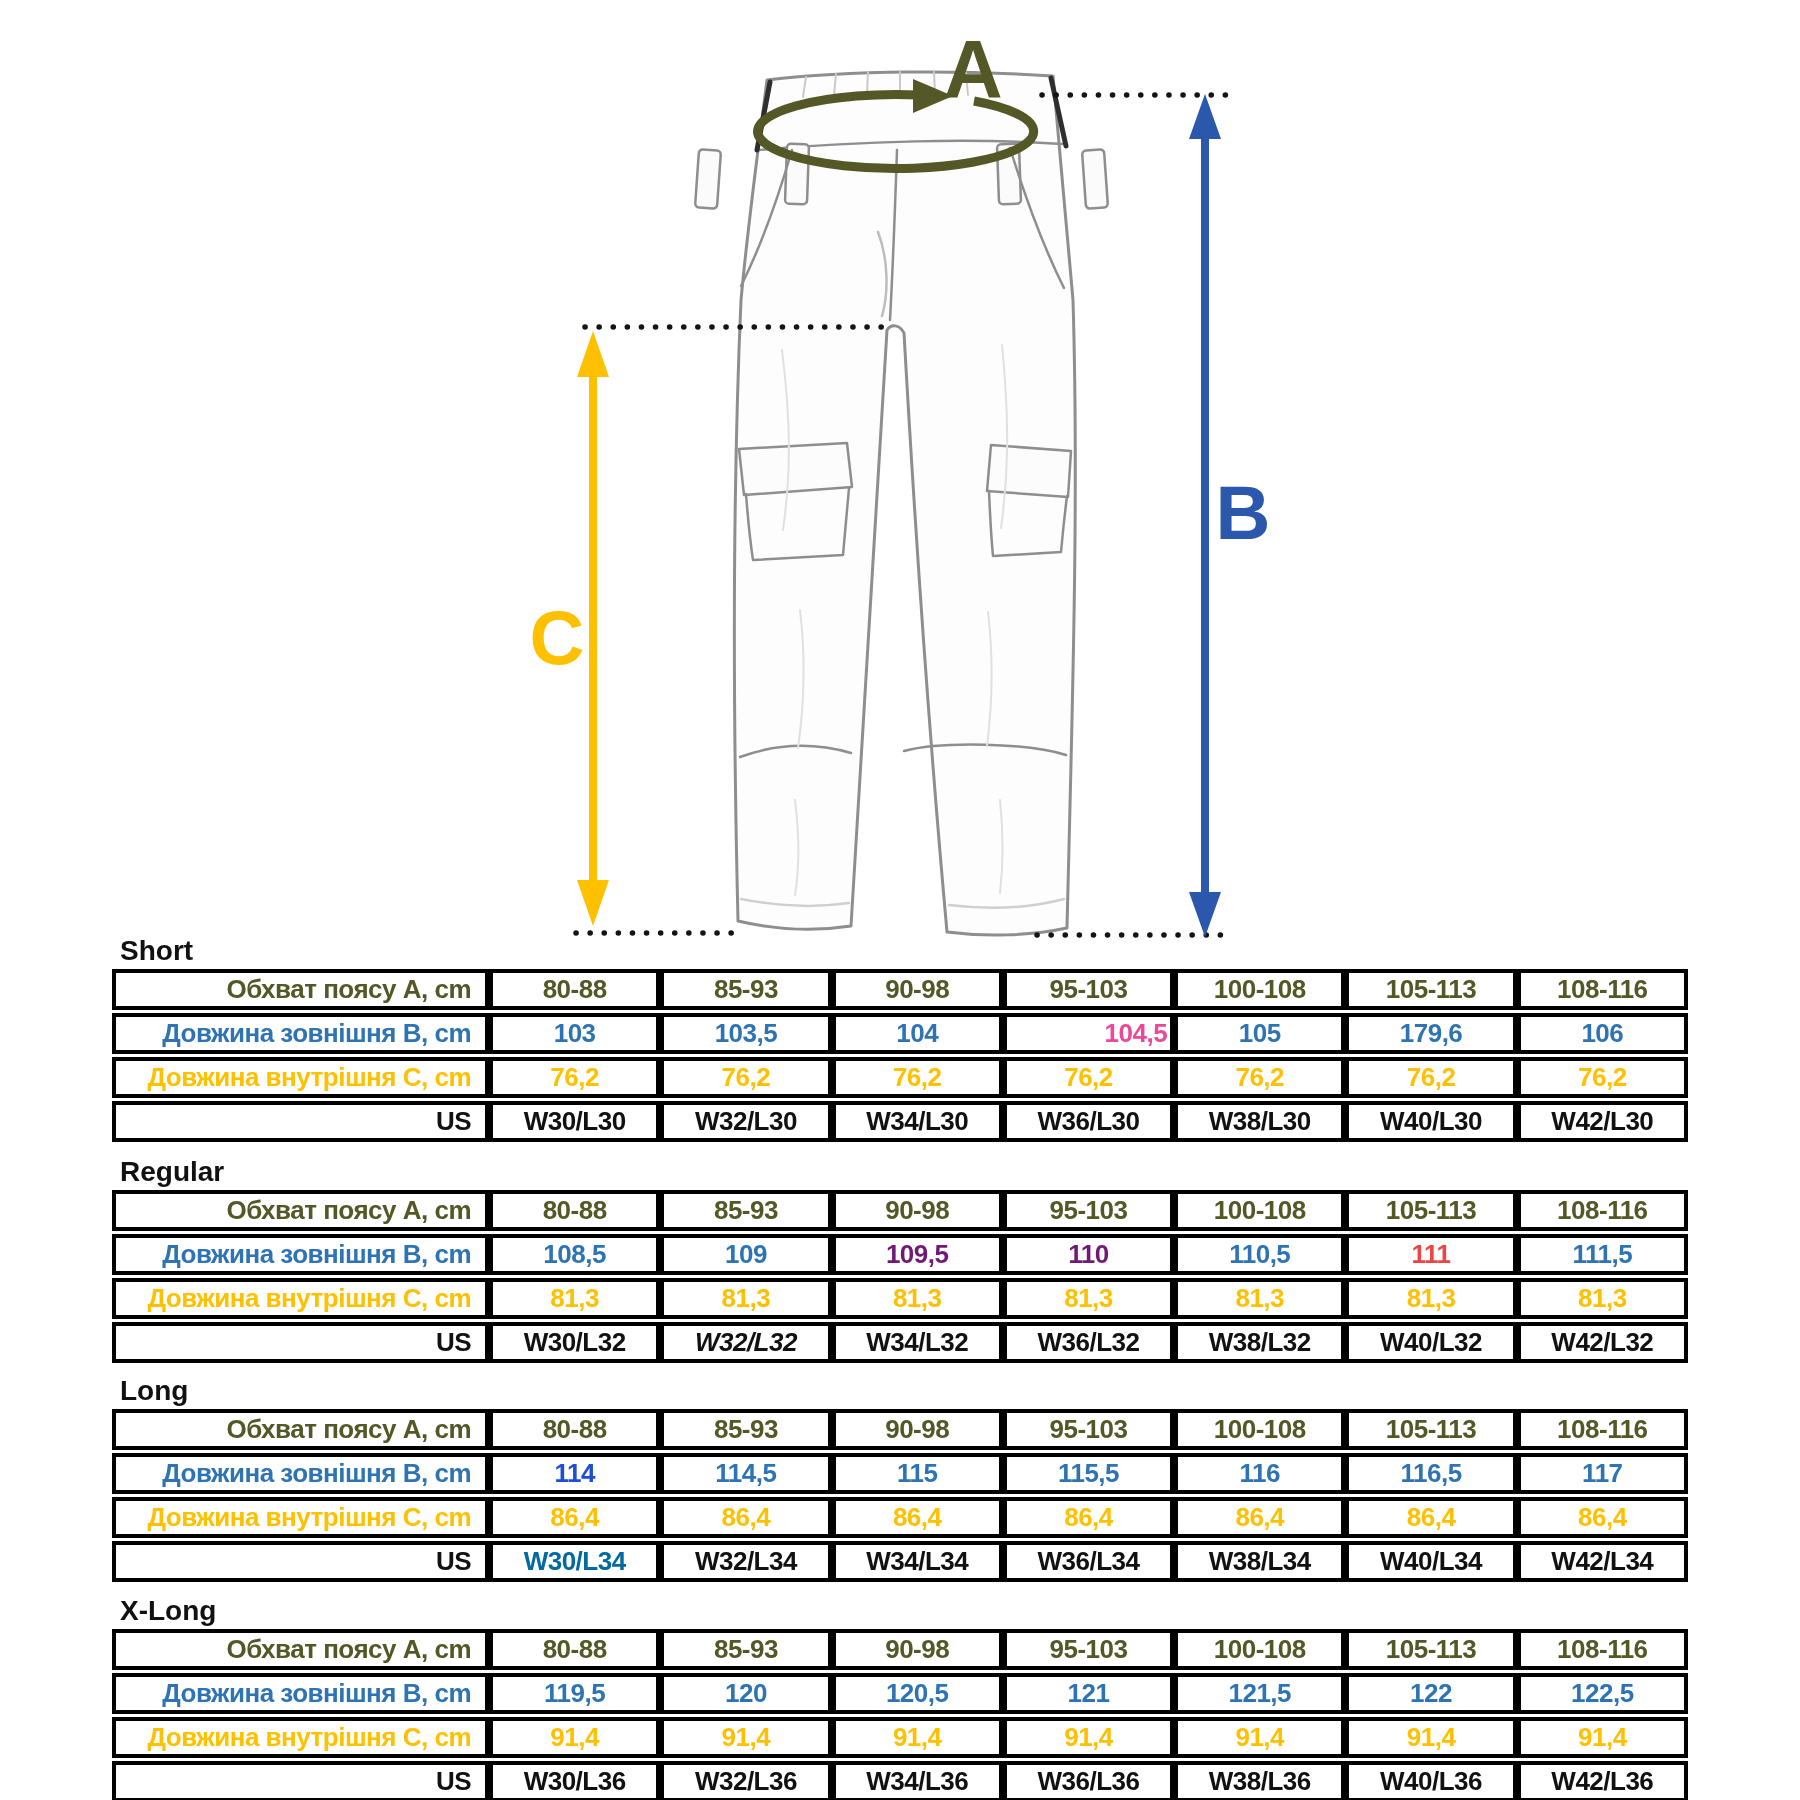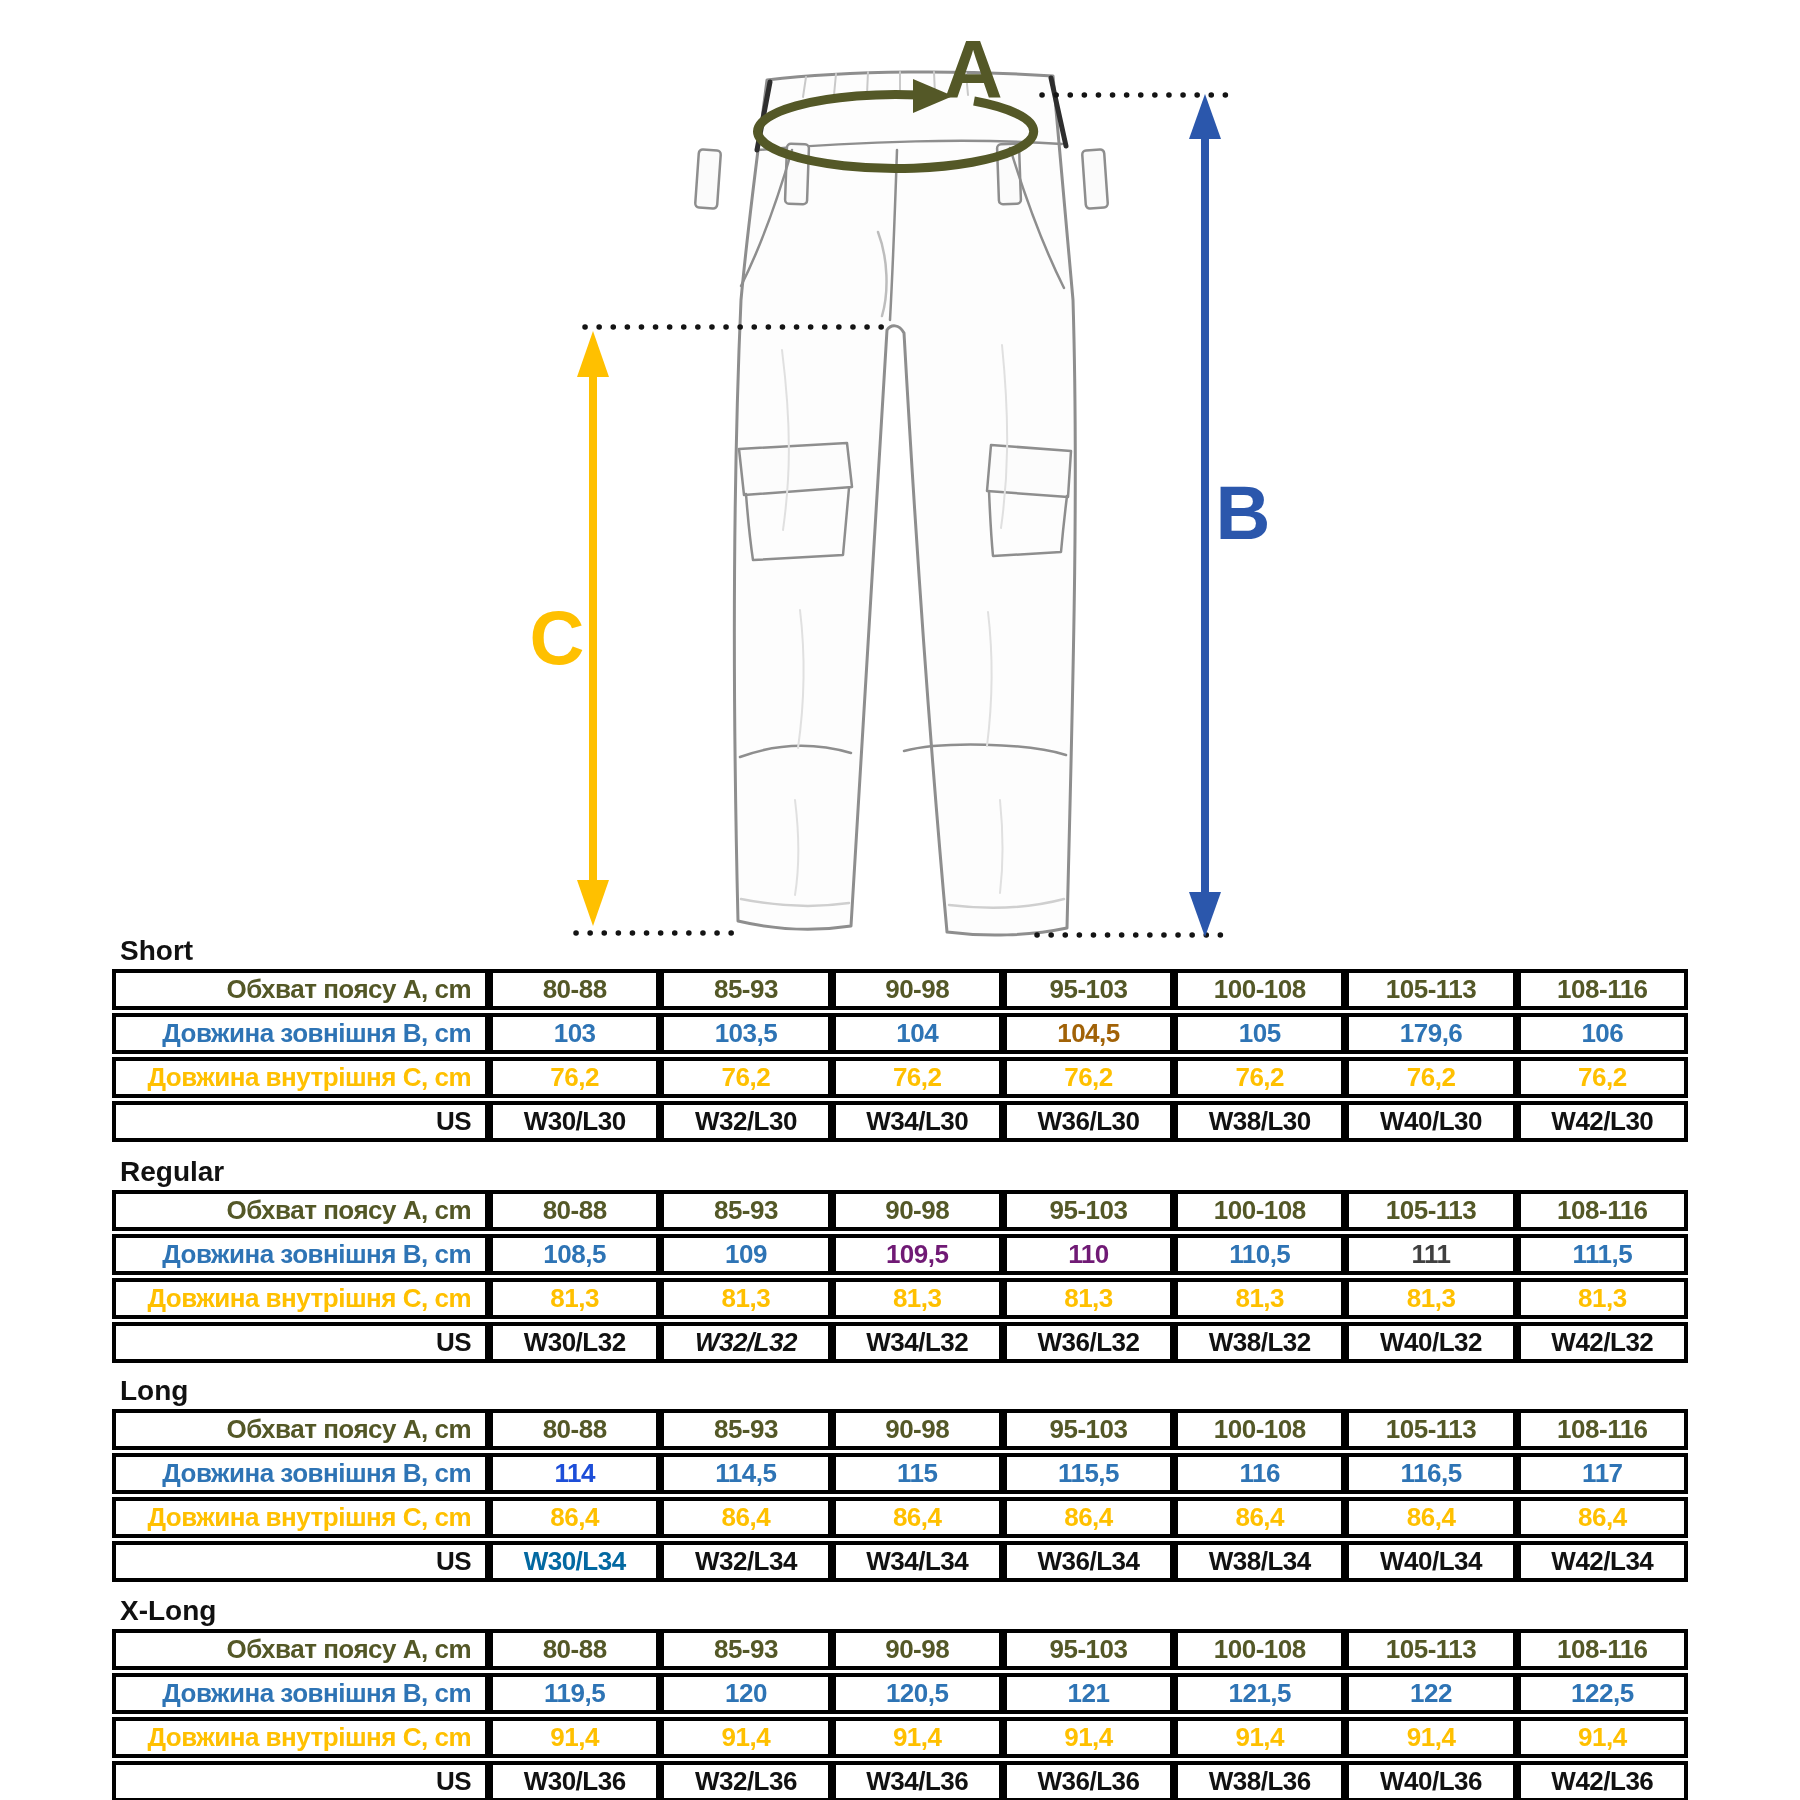--- a/index.html
+++ b/index.html
@@ -113,21 +113,21 @@
             <td style="color: rgb(84, 88, 39);">95-103</td>
             <td style="color: rgb(84, 88, 39);">100-108</td>
             <td style="color: rgb(84, 88, 39);">105-113</td>
             <td style="color: rgb(84, 88, 39);">108-116</td>
           </tr>
           <tr>
             <td class="lbl" style="color: rgb(46, 116, 181);">Довжина зовнішня B, cm</td>
             <td style="color: rgb(46, 116, 181);">103</td>
             <td style="color: rgb(46, 116, 181);">103,5</td>
             <td style="color: rgb(46, 116, 181);">104</td>
-            <td style="color: #a16207;">104,5</td>
+            <td style="color: #ec4899; text-align: right;">104,5</td>
             <td style="color: rgb(46, 116, 181);">105</td>
             <td style="color: rgb(46, 116, 181);">179,6</td>
             <td style="color: rgb(46, 116, 181); text-align: center;">106</td>
           </tr>
           <tr>
             <td class="lbl" style="color: rgb(255, 192, 0);">Довжина внутрішня C, cm</td>
             <td style="color: rgb(255, 192, 0);">76,2</td>
             <td style="color: rgb(255, 192, 0);">76,2</td>
             <td style="color: rgb(255, 192, 0);">76,2</td>
             <td style="color: rgb(255, 192, 0);">76,2</td>
@@ -163,21 +163,21 @@
             <td style="color: rgb(84, 88, 39);">105-113</td>
             <td style="color: rgb(84, 88, 39);">108-116</td>
           </tr>
           <tr>
             <td class="lbl" style="color: rgb(46, 116, 181);">Довжина зовнішня B, cm</td>
             <td style="color: rgb(46, 116, 181);">108,5</td>
             <td style="color: rgb(46, 116, 181);">109</td>
             <td style="color: #701a75;">109,5</td>
             <td style="color: #701a75;">110</td>
             <td style="color: rgb(46, 116, 181);">110,5</td>
-            <td style="color: #404040;">111</td>
+            <td style="color: #ef4444;">111</td>
             <td style="color: rgb(46, 116, 181);">111,5</td>
           </tr>
           <tr>
             <td class="lbl" style="color: rgb(255, 192, 0);">Довжина внутрішня C, cm</td>
             <td style="color: rgb(255, 192, 0);">81,3</td>
             <td style="color: rgb(255, 192, 0);">81,3</td>
             <td style="color: rgb(255, 192, 0);">81,3</td>
             <td style="color: rgb(255, 192, 0);">81,3</td>
             <td style="color: rgb(255, 192, 0);">81,3</td>
             <td style="color: rgb(255, 192, 0);">81,3</td>

